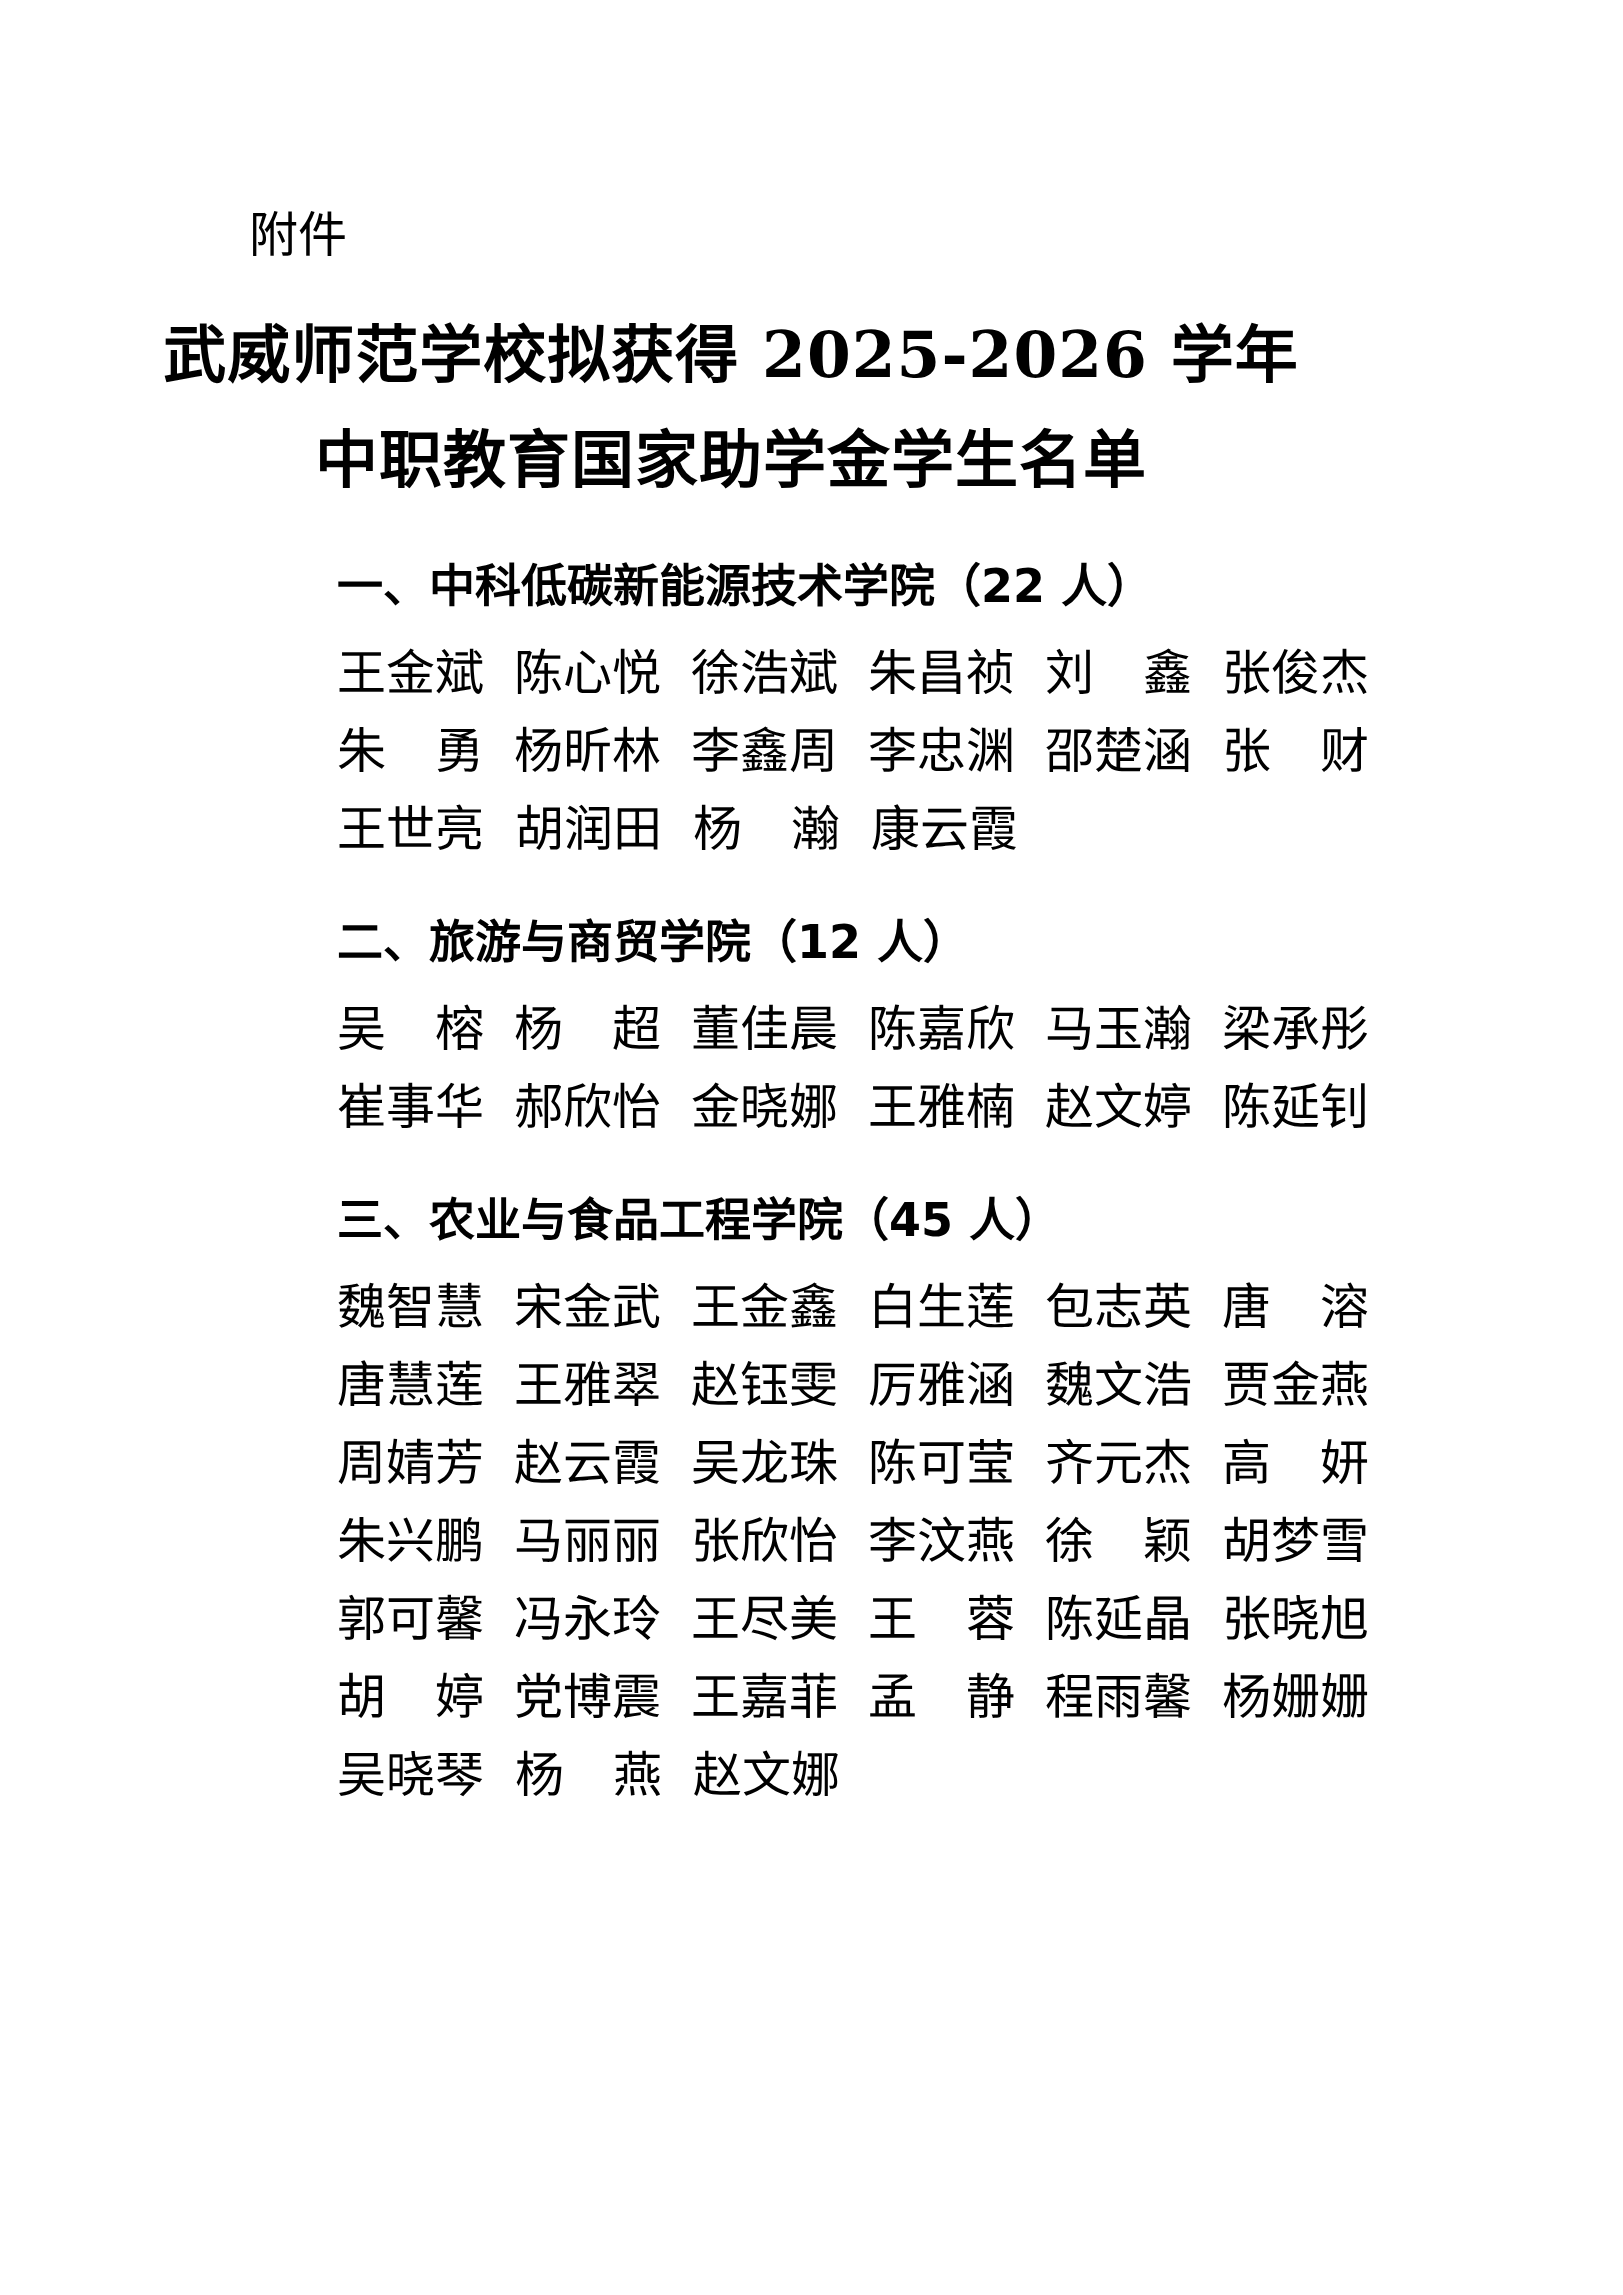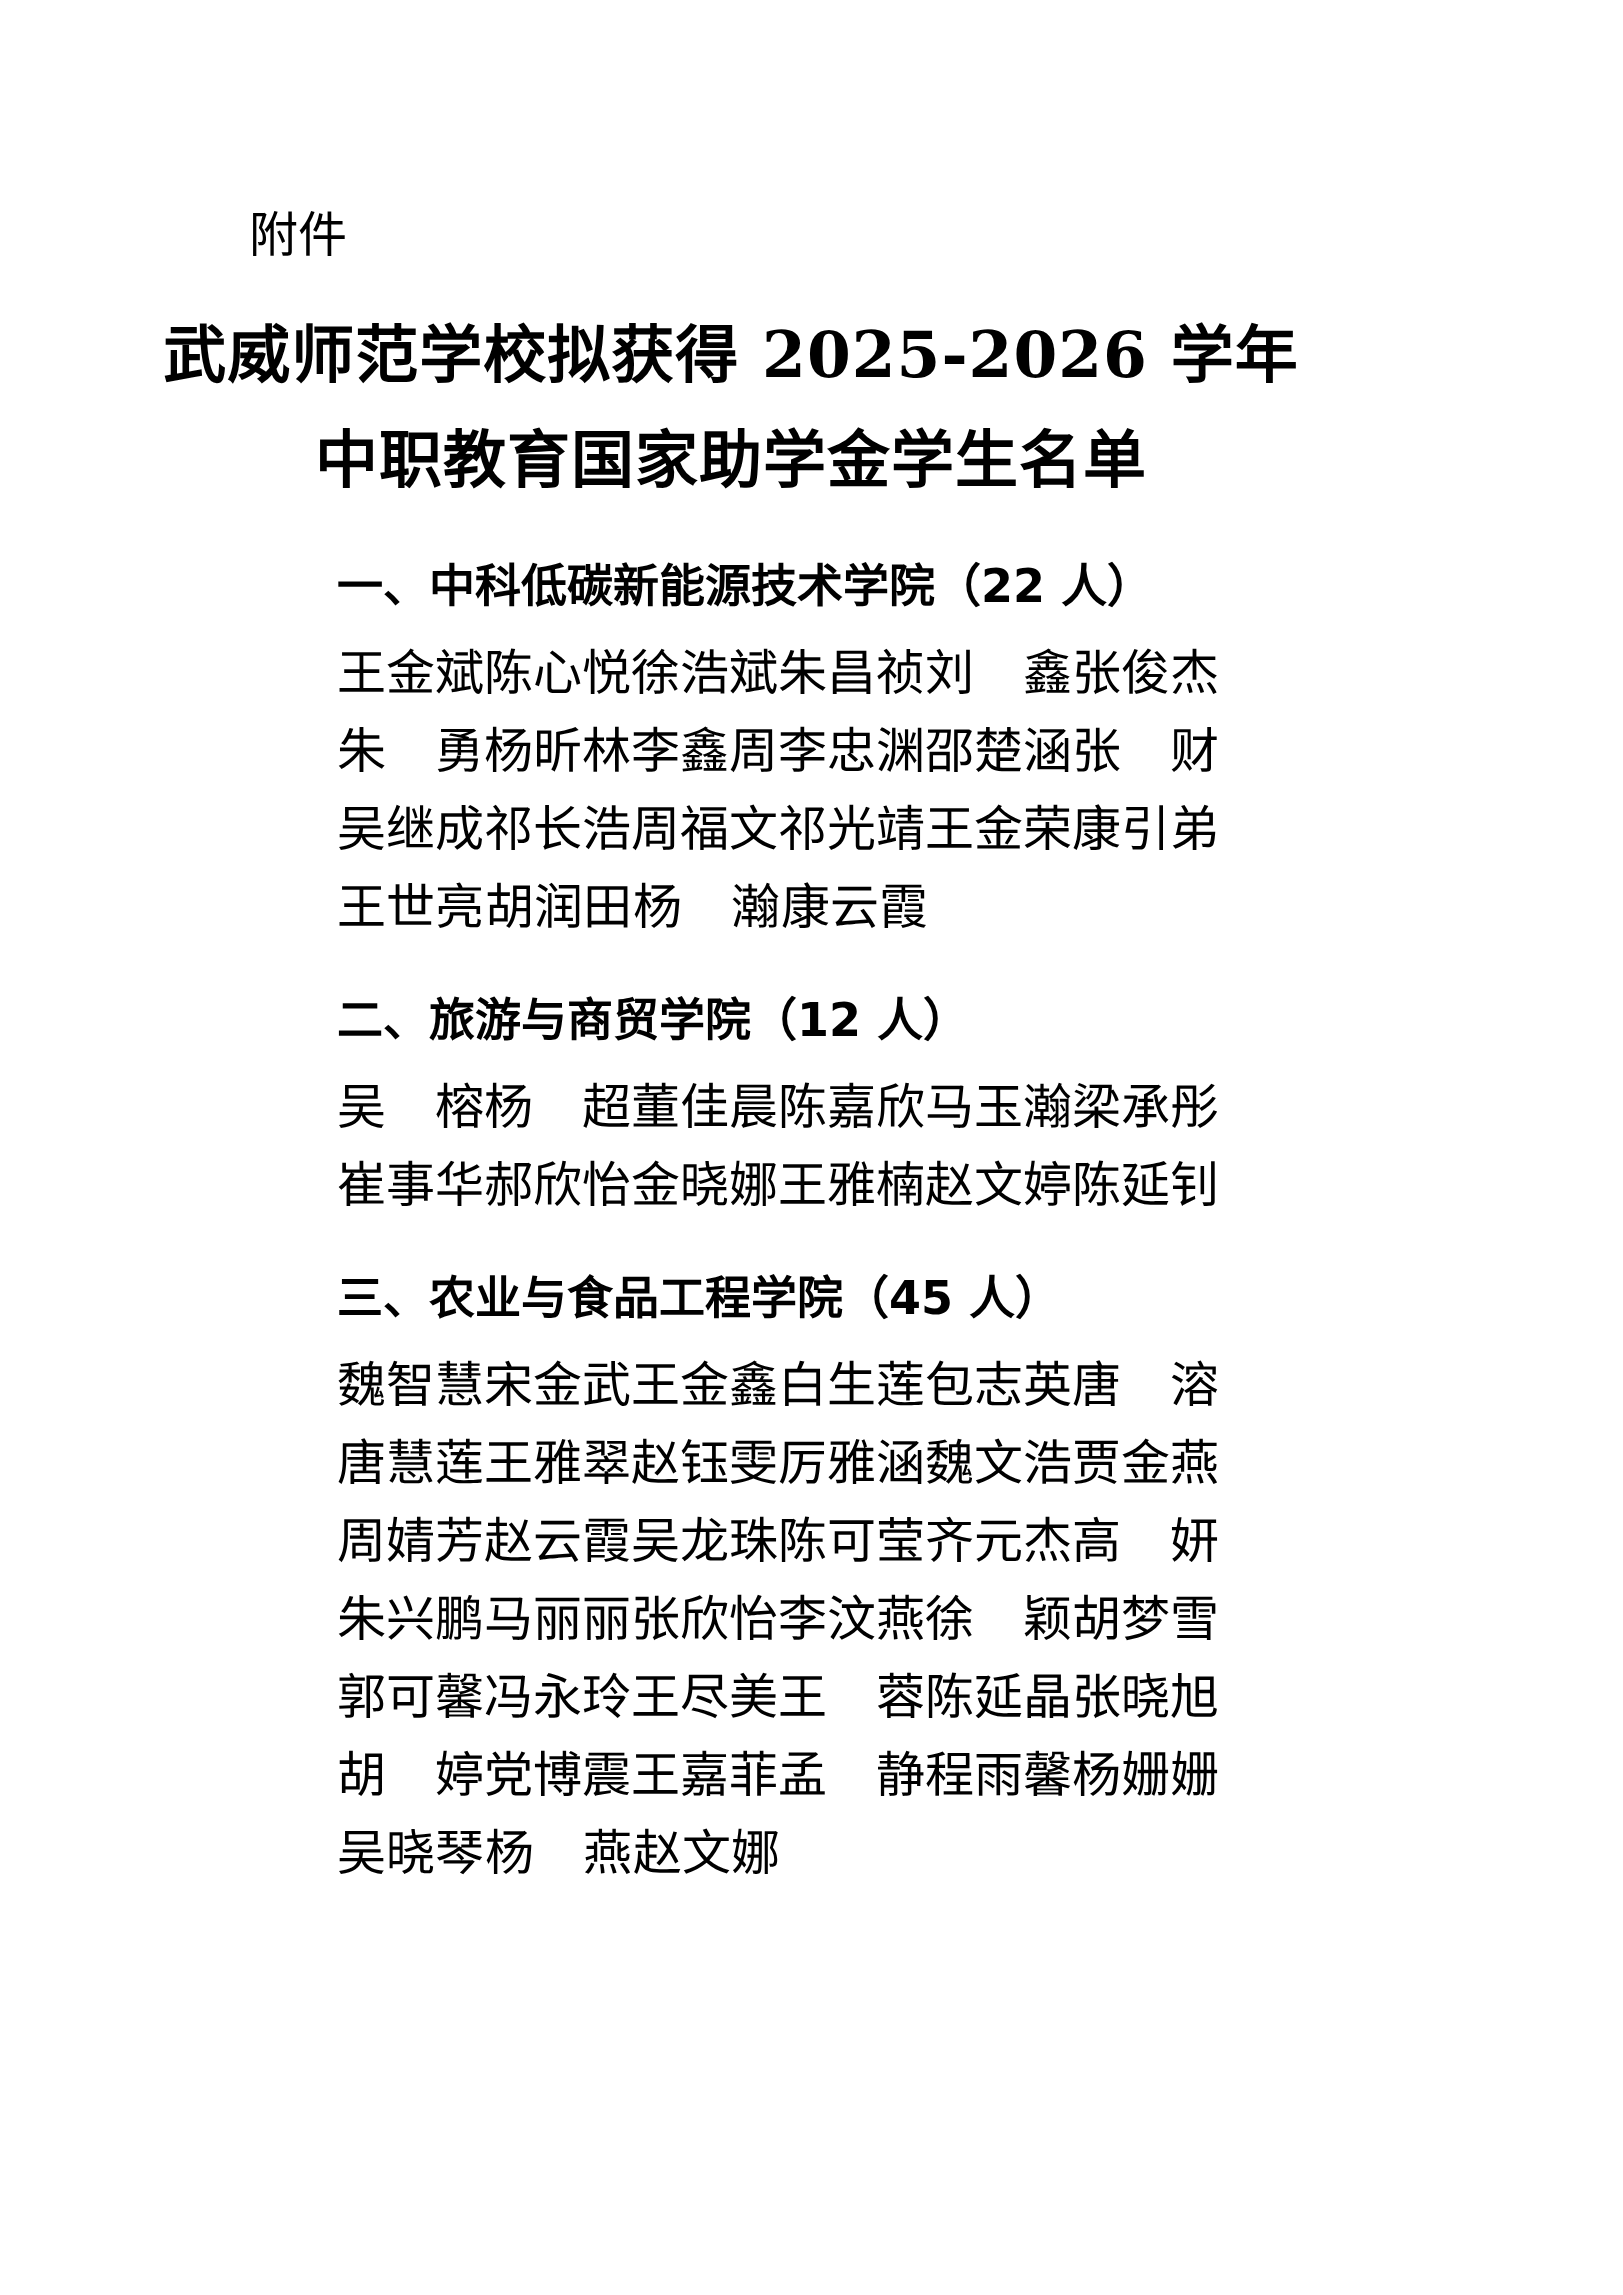--- a/index.html
+++ b/index.html
@@ -41,20 +41,21 @@
   }
   .section-heading {
     margin: 35px 0 10.2px 0;
     font-size: 46px;
     font-weight: bold;
     line-height: 77px;
     font-family: "DejaVu Sans", "Liberation Sans", sans-serif;
   }
   .name-row {
     display: flex;
+    column-gap: 30px;
     line-height: 78px;
   }
   .student-name {
     display: inline-block;
     width: 148px;
     font-size: 49px;
     white-space: pre;
     font-family: "DejaVu Serif", "Liberation Serif", serif;
   }
 </style>
@@ -80,28 +81,20 @@
           <span class="student-name">刘　鑫</span>
           <span class="student-name">张俊杰</span>
         </div>
         <div class="name-row">
           <span class="student-name">朱　勇</span>
           <span class="student-name">杨昕林</span>
           <span class="student-name">李鑫周</span>
           <span class="student-name">李忠渊</span>
           <span class="student-name">邵楚涵</span>
           <span class="student-name">张　财</span>
-        </div>
-        <div class="name-row">
-          <span class="student-name">吴继成</span>
-          <span class="student-name">祁长浩</span>
-          <span class="student-name">周福文</span>
-          <span class="student-name">祁光靖</span>
-          <span class="student-name">王金荣</span>
-          <span class="student-name">康引弟</span>
         </div>
         <div class="name-row">
           <span class="student-name">王世亮</span>
           <span class="student-name">胡润田</span>
           <span class="student-name">杨　瀚</span>
           <span class="student-name">康云霞</span>
         </div>
       </section>
       <section>
         <h2 class="section-heading">二、旅游与商贸学院（12 人）</h2>

